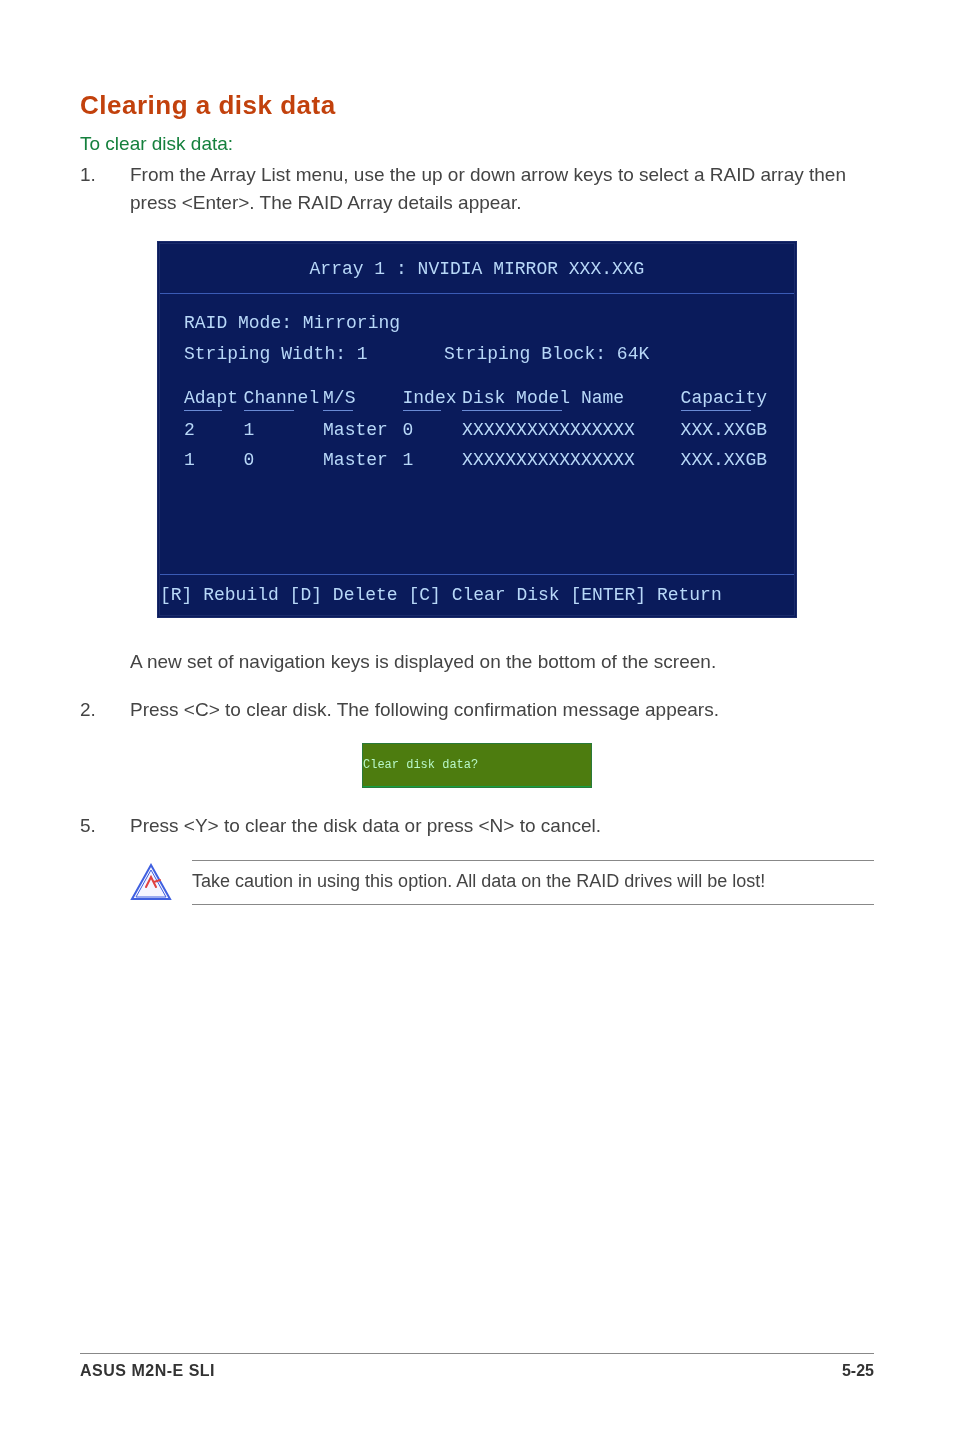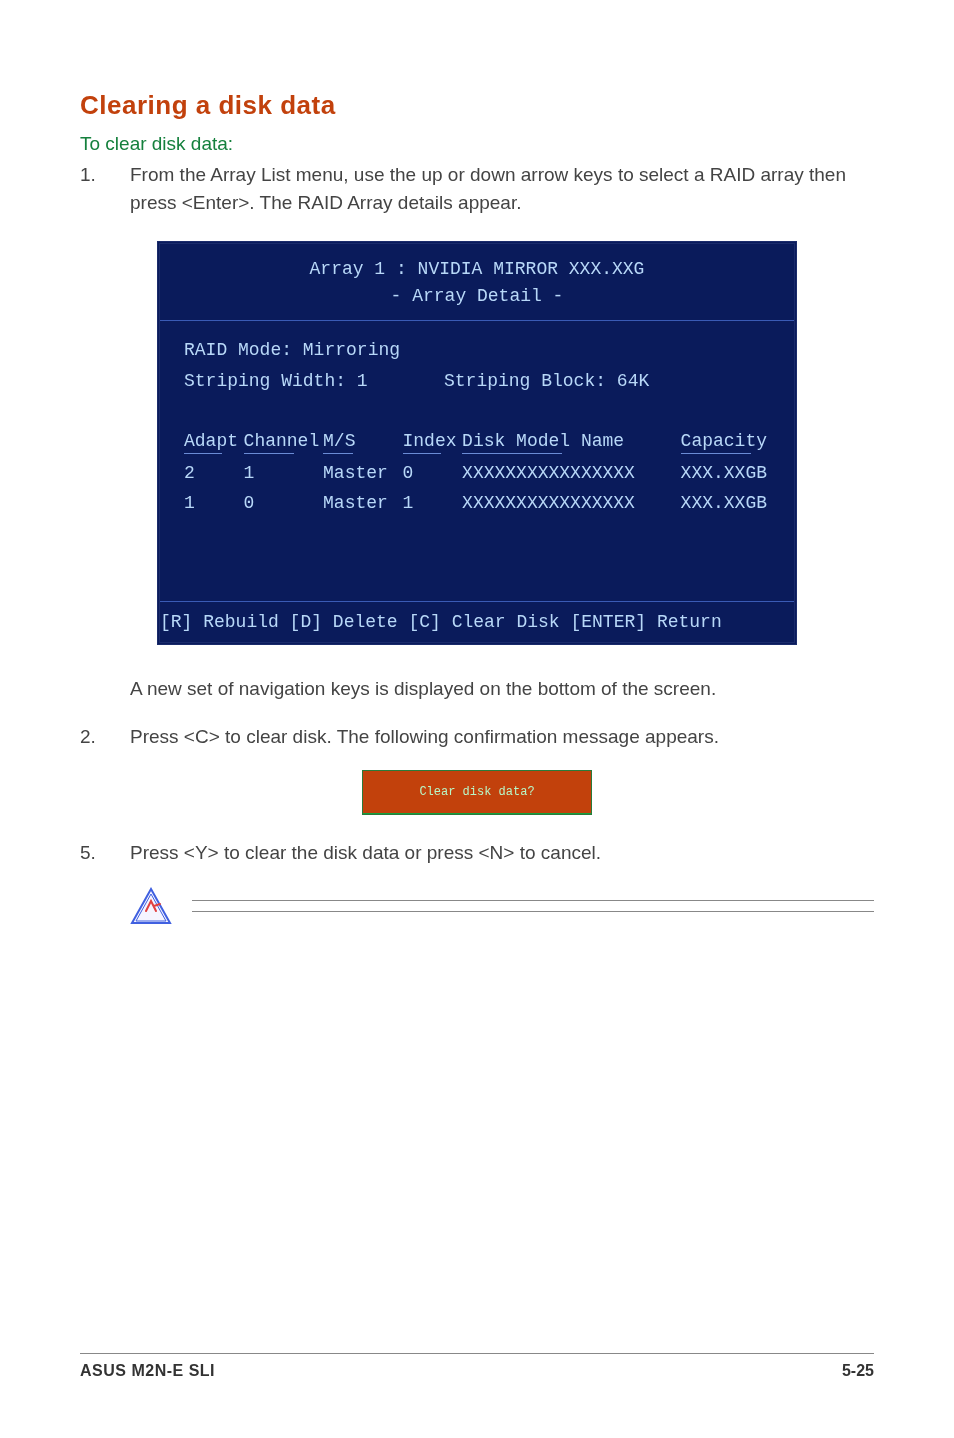--- a/index.html
+++ b/index.html
@@ -49,21 +49,21 @@
     text-align: center;
     padding: 12px 0 10px 0;
     border-bottom: 1px solid #3a5bb5;
     line-height: 1.5;
   }
   .bios-body {
     padding: 14px 24px 80px 24px;
     line-height: 1.7;
     min-height: 280px;
   }
-  .bios-line-group { margin-bottom: 30px; }
+  .bios-line-group { margin-bottom: 14px; }
   .bios-table-head {
     display: flex;
     margin-top: 6px;
   }
   .bios-table-row { display: flex; }
   .col-adapt { width: 60px; }
   .col-channel { width: 80px; }
   .col-ms { width: 80px; }
   .col-index { width: 60px; }
   .col-model { width: 220px; }
@@ -87,22 +87,22 @@
   }
   .dialog-outer {
     margin: 20px auto 24px auto;
     width: 230px;
     border: 1px solid #2a7a3a;
     font-family: "Courier New", monospace;
     font-size: 12px;
     color: #b8f8c8;
   }
   .dialog-head {
-    background: #c2410c;
-    text-align: center;
+    background: #4d7c0f;
+    text-align: left;
     padding: 14px 0;
     border-bottom: 1px solid #14a040;
   }
   .dialog-body {
     background: #0a7a2a;
     padding: 10px 20px;
     display: flex;
     justify-content: space-around;
   }
   .dialog-body span { padding: 0 20px; }
@@ -150,21 +150,20 @@
 <p class="intro-text">To clear disk data:</p>
 
 <div class="step-row">
   <div class="step-num">1.</div>
   <div class="step-text">From the Array List menu, use the up or down arrow keys to select a RAID array then press &lt;Enter&gt;. The RAID Array details appear.</div>
 </div>
 
 <div class="bios-outer">
   <div class="bios-header">
     <div>Array 1 : NVIDIA MIRROR  XXX.XXG</div>
-    <div>- Array Detail -</div>
   </div>
   <div class="bios-body">
     <div class="bios-line-group">
       <div>RAID Mode: Mirroring</div>
       <div class="striping-line">
         <div class="striping-left">Striping Width: 1</div>
         <div>Striping Block: 64K</div>
       </div>
     </div>
     <div class="bios-table-head">
@@ -233,20 +232,21 @@
 </div>
 
 <div class="warning-box">
   <svg class="warning-icon" viewBox="0 0 42 38">
     <polygon points="21,2 40,36 2,36" fill="#f5f5ff" stroke="#4060e0" stroke-width="2"></polygon>
     <polygon points="21,7 36,34 6,34" fill="none" stroke="#4060e0" stroke-width="1"></polygon>
     <path d="M16 24 L21 14 L26 24 M24 19 L30 17" stroke="#e04040" stroke-width="2" fill="none" stroke-linecap="round"></path>
   </svg>
   <div class="warning-text-wrap">
     <div class="warning-line-top"></div>
+    <div class="warning-text">Take caution in using this option. All data on the RAID drives will be lost!</div>
     <div class="warning-line-bot"></div>
   </div>
 </div>
 
 <div class="page-footer">
   <span class="page-footer-left">ASUS M2N-E SLI</span>
   <span class="page-footer-right">5-25</span>
 </div>
 
 </body></html>

